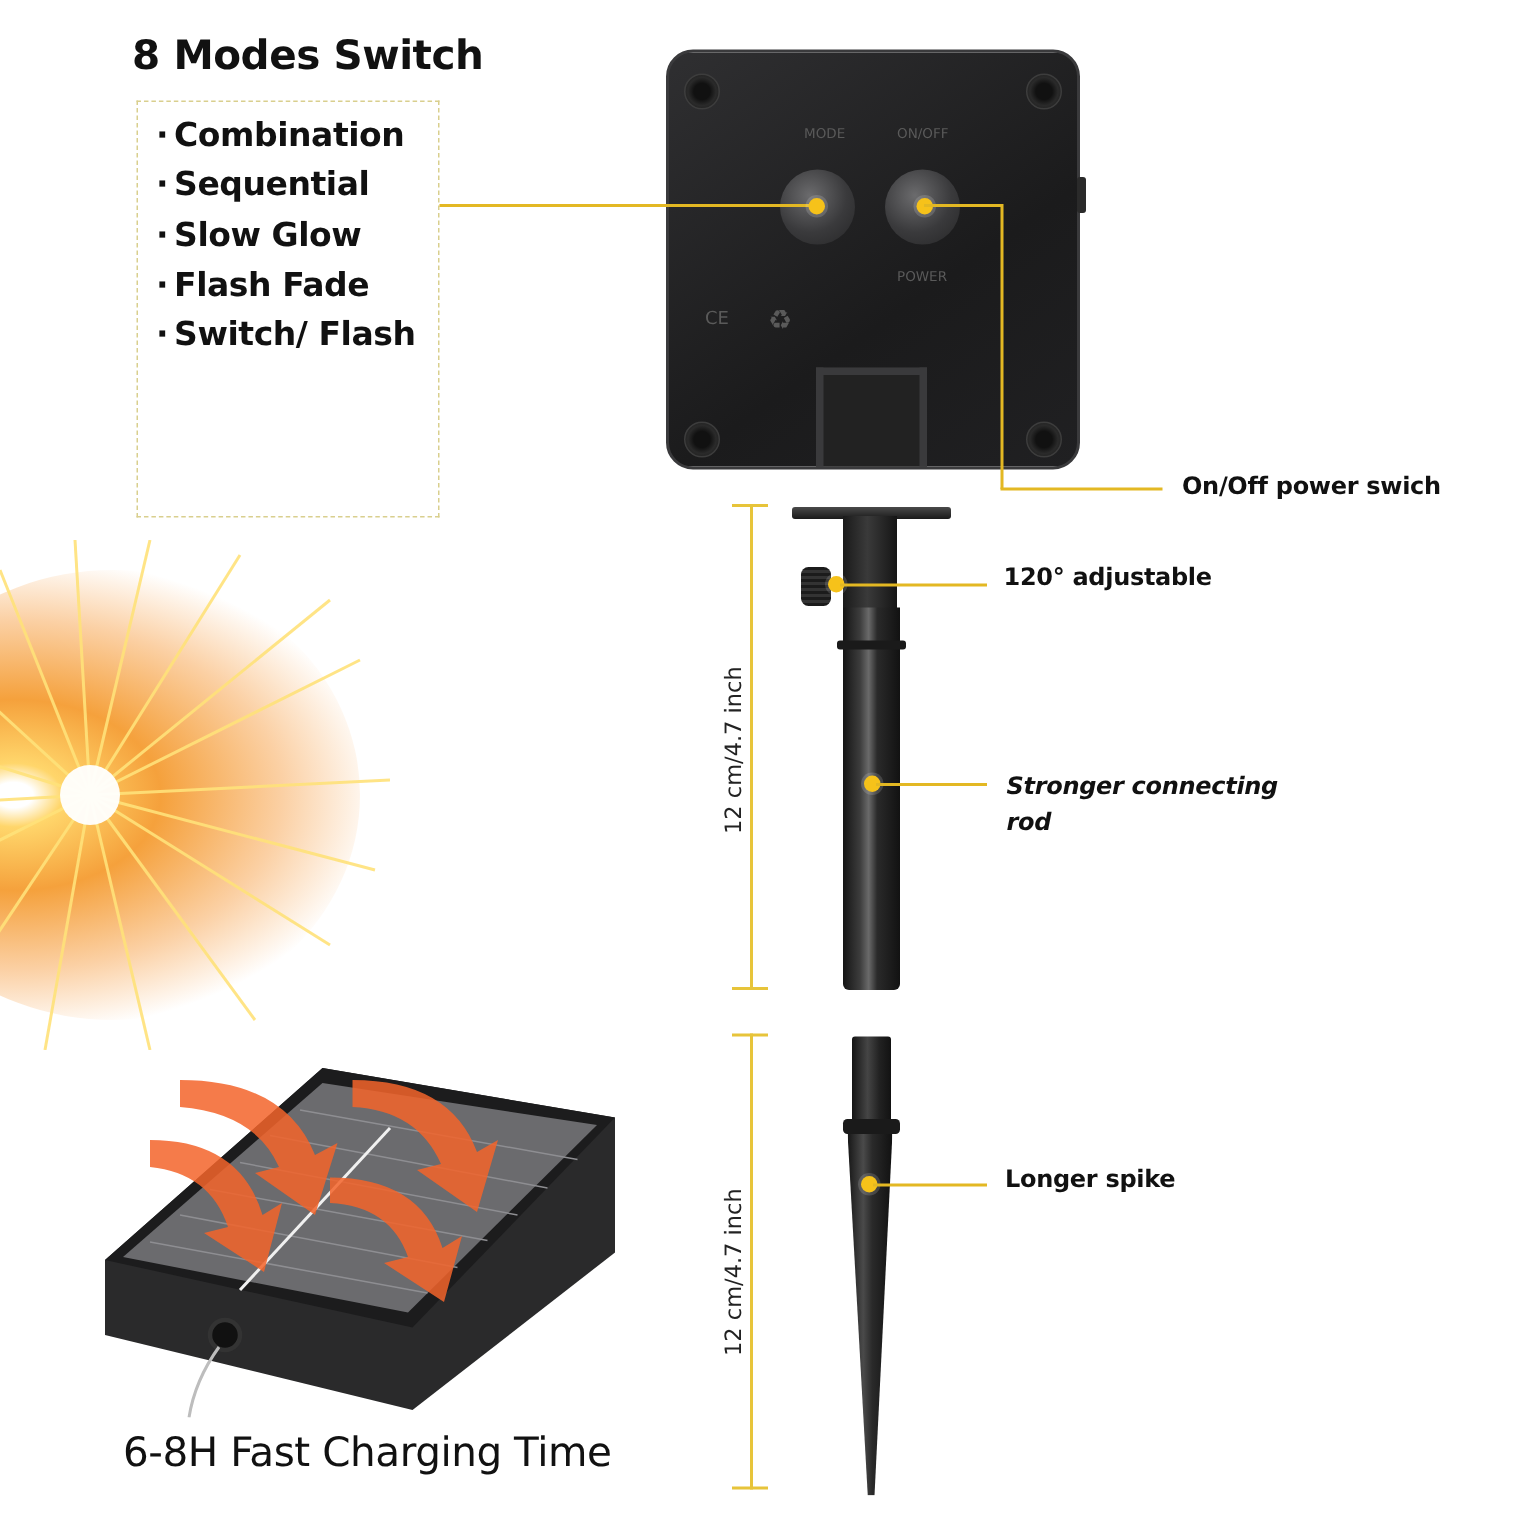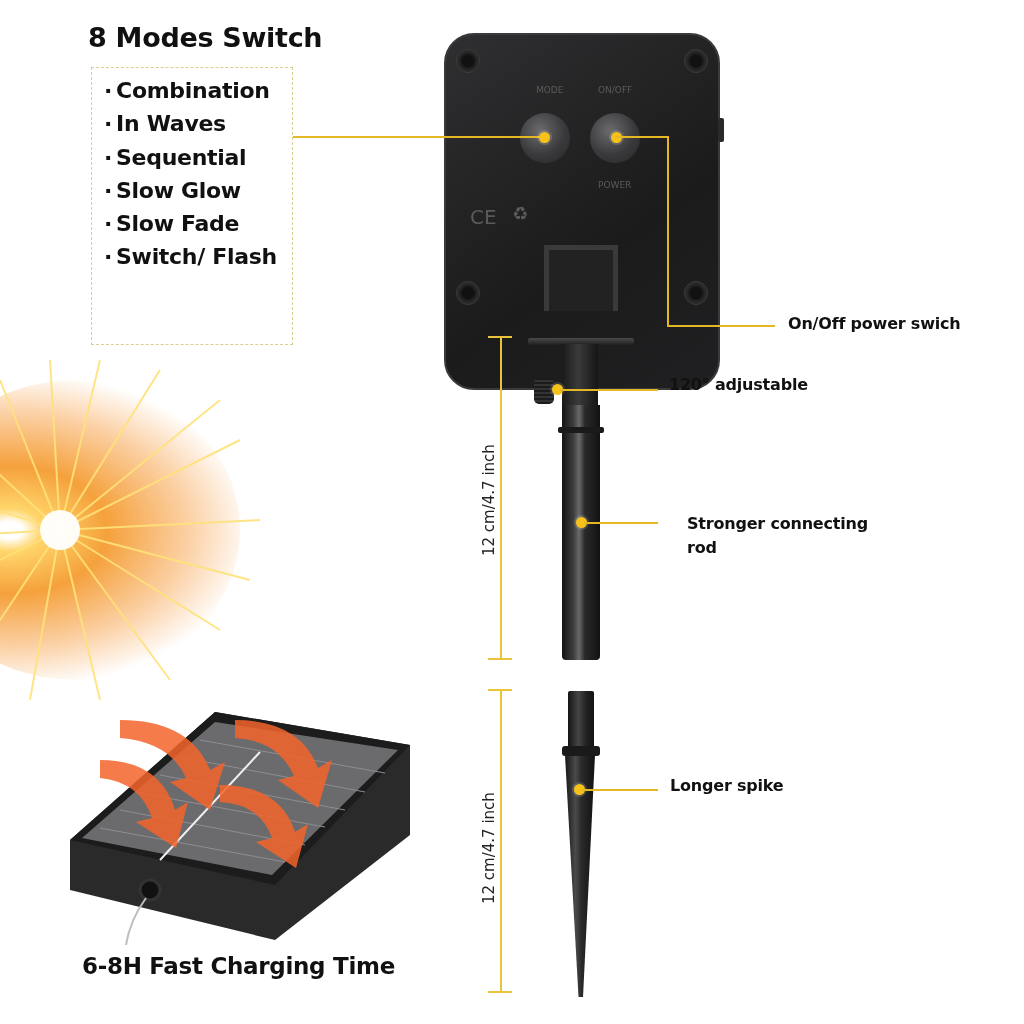--- a/index.html
+++ b/index.html
@@ -11,21 +11,21 @@
   #modes-box { left:91px; top:67px; width:202px; height:278px; border:1px dashed #d9cf8e; box-sizing:border-box; }
   #modes-list { left:104px; top:74px; margin:0; padding:0; list-style:none; }
   #modes-list li { font-size:22px; font-weight:bold; height:33.3px; line-height:33px; letter-spacing:-0.3px; white-space:nowrap; }
   #modes-list li::before { content:"·"; margin-right:4px; }
 
   
   .line { background:#e3b823; }
   .dot { width:11px; height:11px; border-radius:50%; background:#f6c21a; box-shadow:0 0 0 2px rgba(255,255,255,0.15); }
 
   
-  #controller { left:444px; top:33px; width:276px; height:357px; border-radius:30px; background:linear-gradient(145deg,#2f2f31,#1b1b1c 60%,#202022); border:2px solid #3a3a3c; box-sizing:border-box; }
+  #controller { left:444px; top:33px; width:276px; height:280px; border-radius:18px; background:linear-gradient(145deg,#2f2f31,#1b1b1c 60%,#202022); border:2px solid #3a3a3c; box-sizing:border-box; }
   .screw { width:22px; height:22px; border-radius:50%; background:radial-gradient(circle,#111 35%,#2a2a2a 60%,#1a1a1a 100%); border:1px solid #3d3d3d; }
   .btn { width:50px; height:50px; border-radius:50%; background:radial-gradient(circle at 40% 35%,#6b6b6d,#3a3a3c 55%,#262627 100%); }
   .engr { font-size:9px; color:#5a5a5a; font-family:"DejaVu Sans", sans-serif; }
   #tab { left:98px; top:210px; width:74px; height:66px; border:5px solid #3a3a3c; border-bottom:none; box-sizing:border-box; background:#222; }
 
   
   #rod-bracket { left:528px; top:338px; width:106px; height:8px; background:linear-gradient(#4a4a4a,#1a1a1a); border-radius:2px; }
   #rod-head { left:562px; top:344px; width:36px; height:62px; background:linear-gradient(90deg,#1a1a1a,#3a3a3a 45%,#151515); }
   #rod-knob { left:534px; top:378px; width:20px; height:26px; border-radius:5px; background:repeating-linear-gradient(0deg,#1b1b1b 0 2px,#333 2px 4px); }
   #rod-collar { left:558px; top:427px; width:46px; height:6px; background:#1a1a1a; border-radius:2px; }
@@ -44,47 +44,46 @@
   
   .callout { font-size:16px; font-weight:bold; letter-spacing:-0.2px; white-space:nowrap; }
 
   
   #sun-glow { left:-90px; top:380px; width:330px; height:300px; border-radius:50%; background:radial-gradient(ellipse at 30% 50%,#ffffff 0 4%,#ffd66b 10%,#f5a13c 30%,rgba(248,170,90,0.55) 55%,rgba(255,220,180,0.0) 75%); }
   #sun-rays { left:-120px; top:360px; width:380px; height:340px; }
 
   
   #panel-wrap { left:60px; top:700px; width:380px; height:245px; }
 
-  #charging-title { left:82px; top:953px; font-size:23px; font-weight:bold; letter-spacing:-0.3px; white-space:nowrap; }
+  #charging-title { left:82px; top:953px; font-size:27px; font-weight:normal; letter-spacing:-0.3px; white-space:nowrap; }
 </style>
 </head>
 <body>
 
 <div id="modes-title" class="abs">8 Modes Switch</div>
 <div id="modes-box" class="abs"></div>
 <ul id="modes-list" class="abs">
   <li>Combination</li>
-  <li>In Waves</li>
   <li>Sequential</li>
   <li>Slow Glow</li>
-  <li>Slow Fade</li>
+  <li>Flash Fade</li>
   <li>Switch/ Flash</li>
 </ul>
 
 <div id="controller" class="abs">
   <div class="abs screw" style="left:10px;top:14px;"></div>
   <div class="abs screw" style="left:238px;top:14px;"></div>
   <div class="abs screw" style="left:10px;top:246px;"></div>
   <div class="abs screw" style="left:238px;top:246px;"></div>
   <div class="abs engr" style="left:90px;top:50px;">MODE</div>
   <div class="abs engr" style="left:152px;top:50px;">ON/OFF</div>
   <div class="abs btn" style="left:74px;top:78px;"></div>
   <div class="abs btn" style="left:144px;top:78px;"></div>
   <div class="abs engr" style="left:152px;top:145px;">POWER</div>
-  <div class="abs engr" style="left:24px;top:170px;font-size:20px;">CE</div>
+  <div class="abs engr" style="left:24px;top:170px;font-size:12px;">CE</div>
   <div class="abs engr" style="left:66px;top:168px;font-size:18px;">♻</div>
   <div id="tab" class="abs"></div>
 </div>
 
 <div class="abs" style="left:718px;top:118px;width:6px;height:24px;background:#2a2a2a;border-radius:2px;"></div>
 
 <div class="abs line" style="left:293px;top:136px;width:250px;height:2px;"></div>
 <div class="abs dot" style="left:539px;top:132px;"></div>
 
 <div class="abs dot" style="left:611px;top:132px;"></div>
@@ -98,21 +97,21 @@
 <div id="rod-body" class="abs"></div>
 <div id="rod-collar" class="abs"></div>
 <div id="rod-knob" class="abs"></div>
 
 <div class="abs dot" style="left:552px;top:384px;"></div>
 <div class="abs line" style="left:560px;top:389px;width:98px;height:2px;"></div>
 <div class="abs callout" style="left:669px;top:375px;">120°  adjustable</div>
 
 <div class="abs dot" style="left:576px;top:517px;"></div>
 <div class="abs line" style="left:584px;top:522px;width:74px;height:2px;"></div>
-<div class="abs callout" style="left:687px;top:512px;line-height:24px;">
+<div class="abs callout" style="left:671px;top:512px;line-height:24px;font-style:italic;">
   <div>Stronger connecting</div>
   <div>rod</div>
 </div>
 
 <div class="abs dim-h" style="left:488px;top:336px;"></div>
 <div class="abs dim-v" style="left:500px;top:336px;height:324px;"></div>
 <div class="abs dim-h" style="left:488px;top:658px;"></div>
 <div class="abs dim-label" style="left:480px;top:556px;">12 cm/4.7 inch</div>
 
 <div id="spike-top" class="abs"></div>

